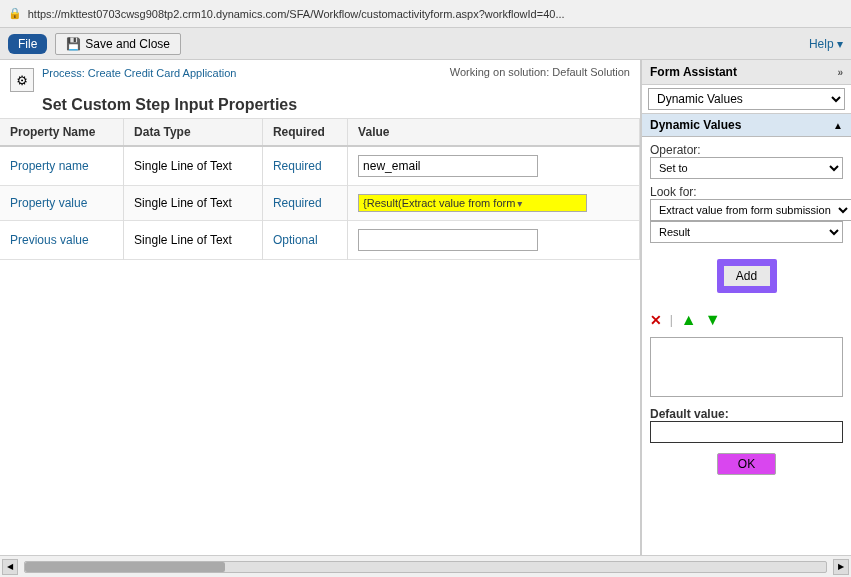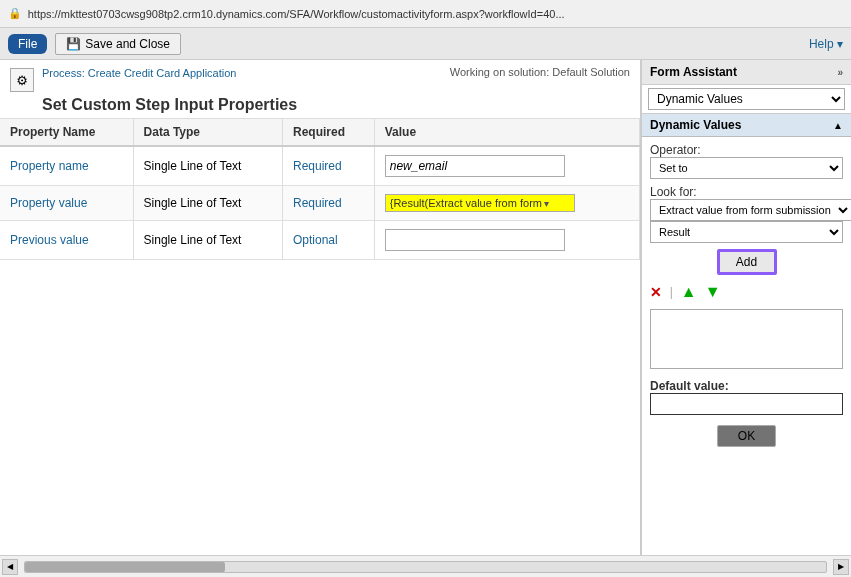--- a/index.html
+++ b/index.html
@@ -129,28 +129,27 @@
     }
     .prop-name-link { color: #1a6496; text-decoration: none; }
     .required-text { color: #1a6496; }
     .optional-text { color: #1a6496; }
     .value-input {
       width: 180px;
       height: 22px;
       border: 1px solid #aaa;
       padding: 2px 4px;
       font-size: 12px;
-      font-style: italic;
     }
     .value-highlight {
       background: #ffff00;
       border: 1px solid #aaa;
       padding: 2px 4px;
       font-size: 12px;
-      width: 190px;
+      width: 229px;
       display: inline-flex;
       align-items: center;
       gap: 2px;
     }
     .value-highlight-text { color: #333; font-size: 11px; }
     .dropdown-arrow-inline { color: #555; font-size: 10px; }
 
     
     .right-panel {
       width: 210px;
@@ -215,23 +214,23 @@
       border: 1px solid #aaa;
       background: #fff;
       font-size: 11px;
       padding: 2px 4px;
       height: 22px;
     }
 
     .add-btn {
       display: block;
       width: 60px;
-      margin: 0 auto;
+      margin: 10px auto;
       background: #e8e8e8;
-      border: 3px solid #8b5cf6;
+      border: 7px solid #8b5cf6;
       padding: 3px 6px;
       font-size: 12px;
       cursor: pointer;
       border-radius: 2px;
     }
 
     .fa-icon-row {
       display: flex;
       align-items: center;
       gap: 8px;
@@ -258,21 +257,21 @@
       padding: 2px 4px;
       font-size: 12px;
     }
 
     .fa-ok-row {
       display: flex;
       justify-content: center;
       margin-top: 4px;
     }
     .ok-btn {
-      background: #737373;
+      background: #d946ef;
       border: 1px solid #aaa;
       padding: 3px 20px;
       font-size: 12px;
       cursor: pointer;
       border-radius: 2px;
     }
 
     
     .bottom-bar {
       height: 22px;

